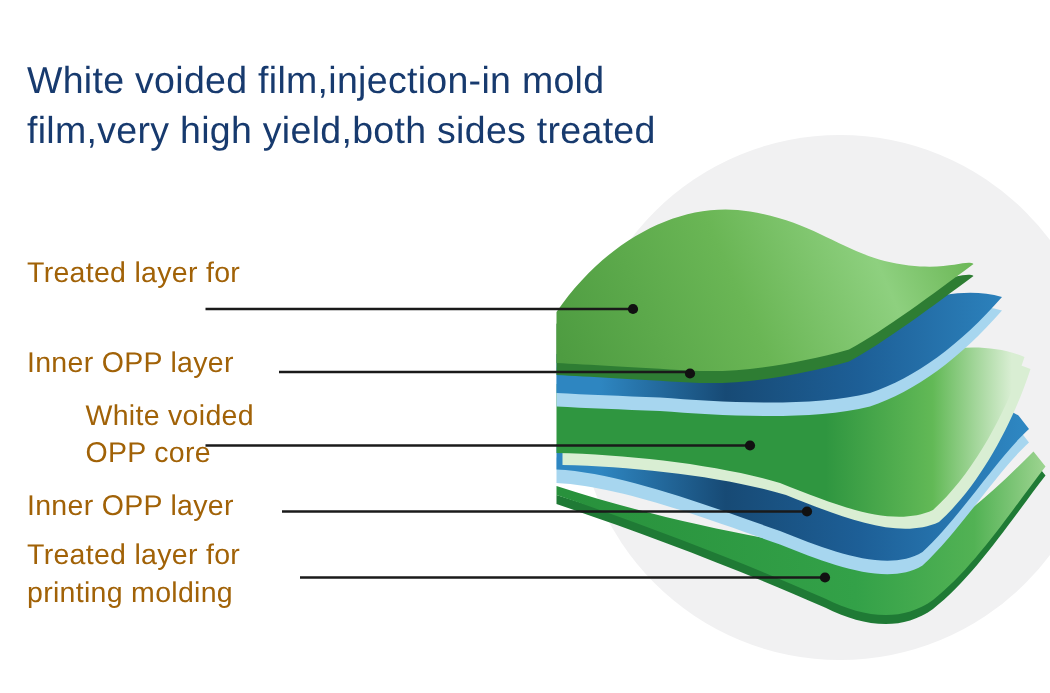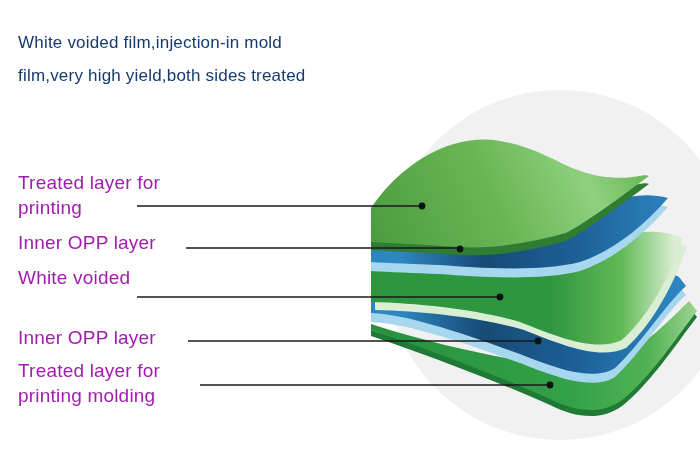--- a/index.html
+++ b/index.html
@@ -4,32 +4,32 @@
 <style>
   html,body{margin:0;padding:0;}
   body{
     width:700px;height:462px;position:relative;overflow:hidden;
     background:#ffffff;
     font-family:"Liberation Sans","DejaVu Sans",sans-serif;
   }
   .stage{position:absolute;inset:0;width:700px;height:462px;}
   svg.art{position:absolute;left:0;top:0;width:700px;height:462px;display:block;}
   .title{
-    position:absolute;left:18px;top:26px;width:480px;
-    font-size:17px;line-height:33px;color:#173a6e;letter-spacing:0.2px;
+    position:absolute;left:18px;top:38px;width:480px;
+    font-size:25px;line-height:33px;color:#173a6e;letter-spacing:0.2px;
   }
   .title span{display:block;white-space:nowrap;}
   .layer-label{
     position:absolute;left:18px;
-    font-size:19px;line-height:25px;color:#a21caf;letter-spacing:0.2px;
+    font-size:19px;line-height:25px;color:#a16207;letter-spacing:0.2px;
   }
   .layer-label span{display:block;white-space:nowrap;}
   .lbl-1{top:170px;}
   .lbl-2{top:230px;}
-  .lbl-3{top:265px;}
+  .lbl-3{top:265px;margin-left:39px;}
   .lbl-4{top:325px;}
   .lbl-5{top:358px;}
 </style>
 </head>
 <body>
 
 <div class="stage">
 
   <svg class="art" viewBox="0 0 700 462" aria-hidden="true">
     <defs>
@@ -110,27 +110,27 @@
     </g>
   </svg>
 
   <div class="title">
     <span>White voided film,injection-in mold</span>
     <span>film,very high yield,both sides treated</span>
   </div>
 
   <div class="layer-label lbl-1">
     <span>Treated layer for</span>
-    <span>printing</span>
   </div>
   <div class="layer-label lbl-2">
     <span>Inner OPP layer</span>
   </div>
   <div class="layer-label lbl-3">
     <span>White voided</span>
+    <span>OPP core</span>
   </div>
   <div class="layer-label lbl-4">
     <span>Inner OPP layer</span>
   </div>
   <div class="layer-label lbl-5">
     <span>Treated layer for</span>
     <span>printing molding</span>
   </div>
 
 </div>

